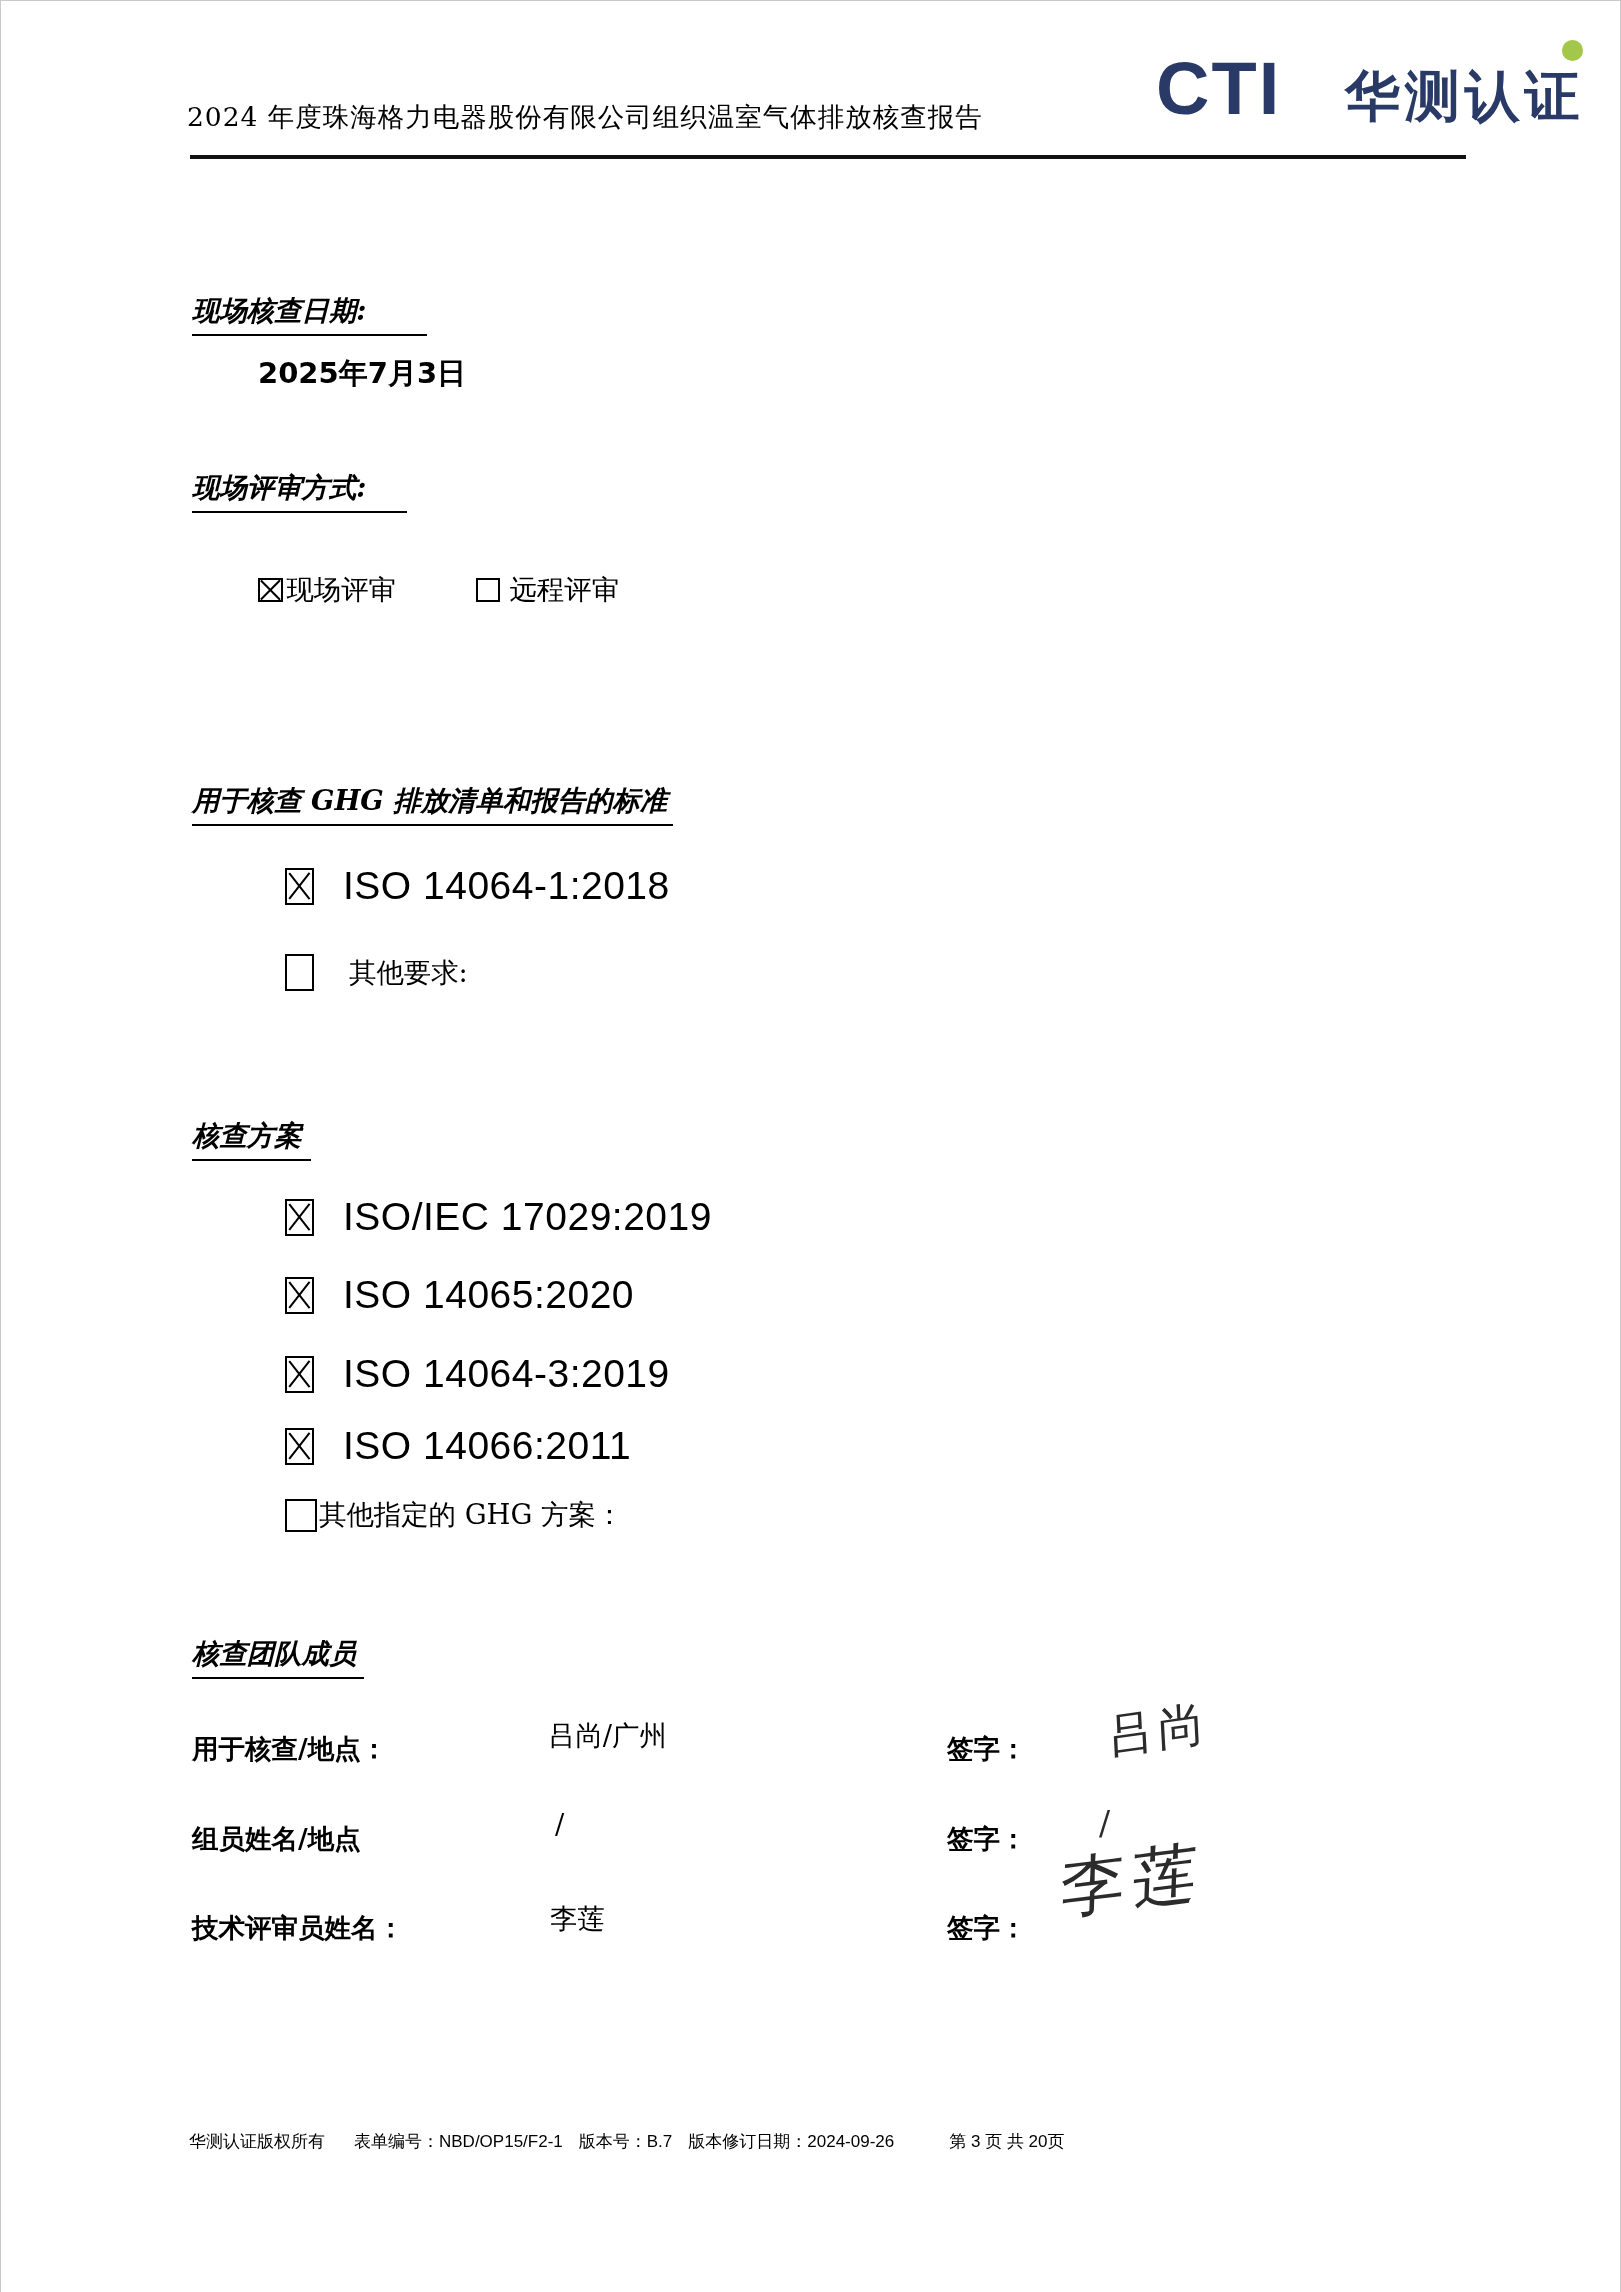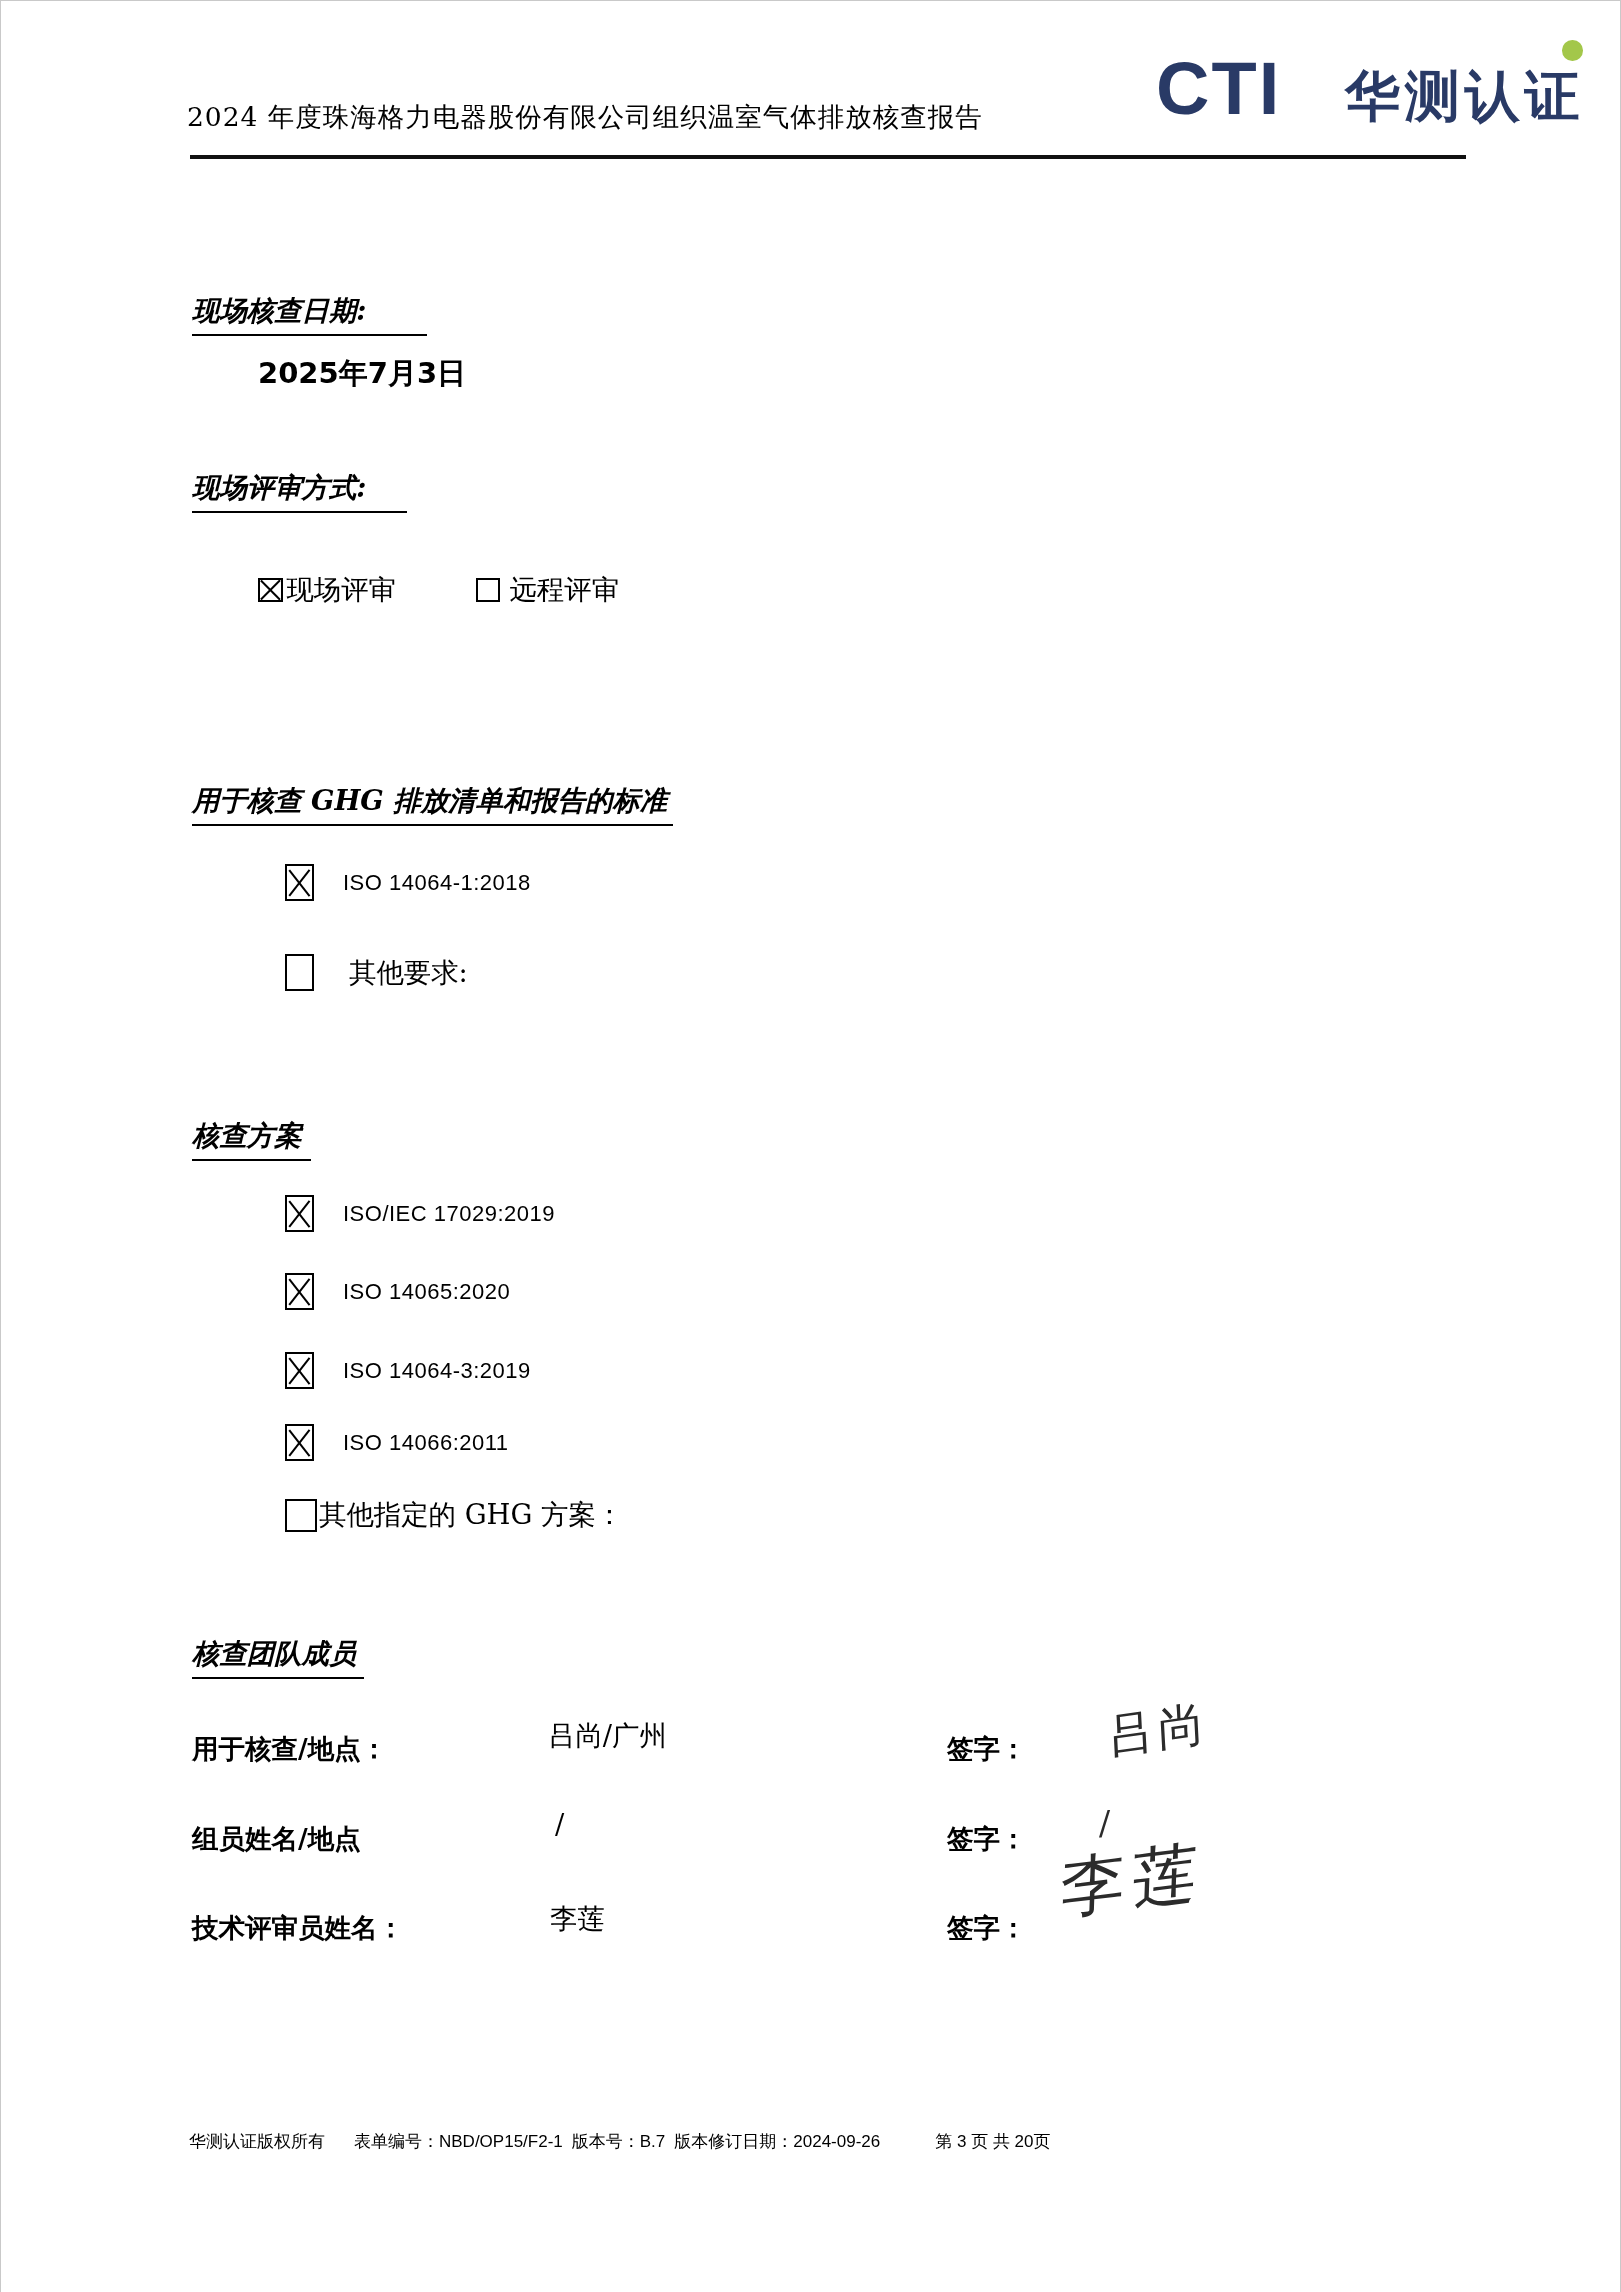--- a/index.html
+++ b/index.html
@@ -50,21 +50,21 @@
     position:absolute;left:191px;
     font-family:"DejaVu Serif", serif;
     font-style:italic;font-weight:bold;font-size:27.4px;
   }
   .sec-h > span{
     display:inline-block;border-bottom:2.9px solid #000;padding-bottom:4.9px;
   }
   
   .row{position:absolute;display:flex;align-items:center;}
   .body-text{font-family:"DejaVu Serif", serif;font-size:27.4px;}
-  .iso-text{font-family:"Liberation Sans", sans-serif;font-size:22px;letter-spacing:0.5px;}
+  .iso-text{font-family:"Liberation Sans", sans-serif;font-size:39px;letter-spacing:0.5px;}
   
   .cb{position:relative;display:inline-block;border:2px solid #000;background:#fff;box-sizing:border-box;}
   .cb::before,.cb::after{
     content:"";position:absolute;display:none;background:#000;
     height:2px;width:130%;left:-15%;top:calc(50% - 1px);
   }
   .cb.checked::before{display:block;transform:rotate(var(--a,45deg));}
   .cb.checked::after{display:block;transform:rotate(calc(0deg - var(--a,45deg)));}
   .cb-sm{width:24.5px;height:24.5px;--a:45deg;}
   .cb-lg{width:29px;height:37px;--a:52deg;}
@@ -88,21 +88,21 @@
   .sig-lead{left:1106px;top:1698px;font-size:47px;transform:rotate(-8deg) skewX(-5deg);letter-spacing:3.9px;}
   .sig-member{left:1098px;top:1803px;font-size:33px;}
   .sig-tech{left:1059px;top:1835px;font-size:65px;transform:rotate(-7deg) skewX(-9deg);letter-spacing:7.8px;}
   
   .footer{
     position:absolute;left:188px;top:2129px;
     display:flex;align-items:flex-end;
     font-size:17px;font-family:Liberation Sans, sans-serif;white-space:nowrap;
   }
   .footer .gap-s{margin-left:29px;}
-  .footer .gap-xs{margin-left:9px;}
+  .footer .gap-xs{margin-left:16px;}
   .footer .gap-l{margin-left:55px;}
 </style>
 </head>
 <body>
 
 <div class="page">
 
   <div class="hdr-title">2024 年度珠海格力电器股份有限公司组织温室气体排放核查报告</div>
   <div class="logo">
     <span class="logo-cti">CTI</span>

